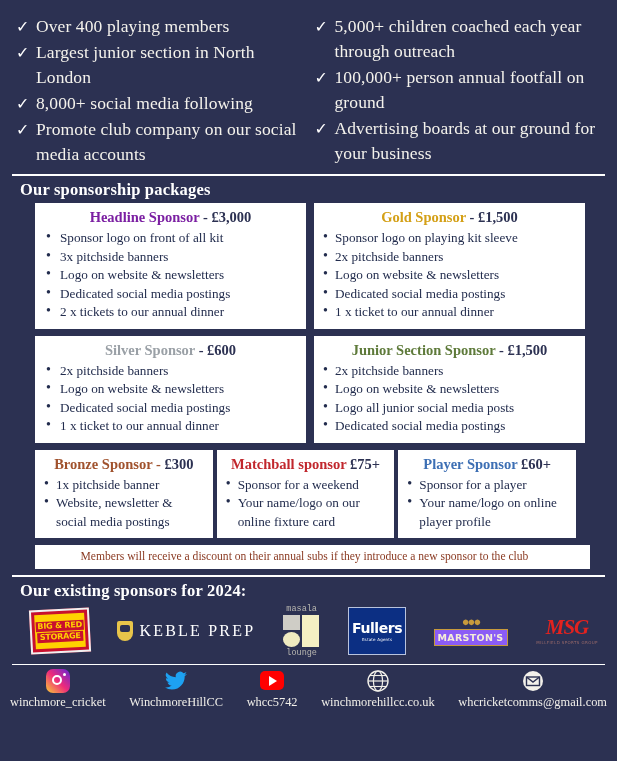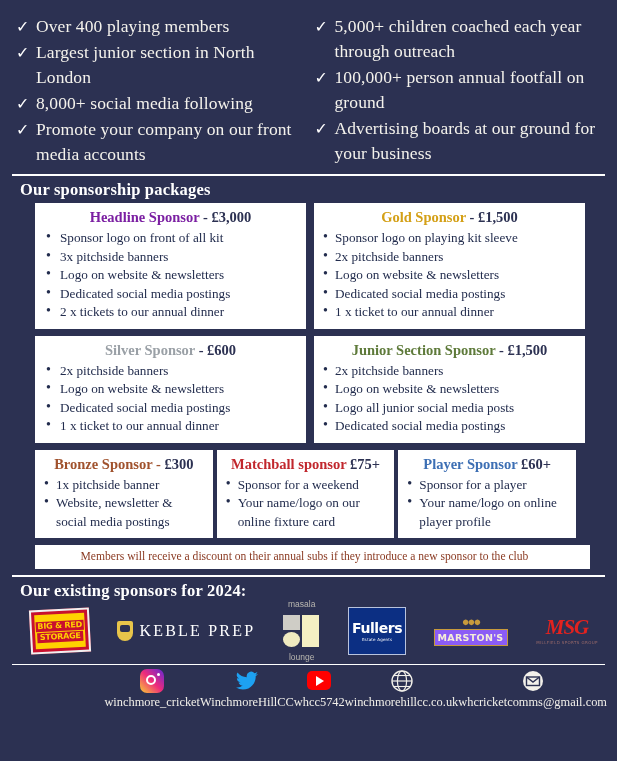--- a/index.html
+++ b/index.html
@@ -180,24 +180,24 @@
   .lg-keble .word {
     font-family: "Liberation Serif", serif;
     font-size: 16px; letter-spacing: 2.2px;
     color: #ffffff; white-space: nowrap;
   }
 
   
   .lg-masala {
     width: 38px;
     text-align: center;
-    font-family: Liberation Sans, sans-serif;
+    font-family: Liberation Mono, monospace;
     color: #b9b7b0;
     font-size: 8.5px;
-    line-height: 19px;
+    line-height: 10px;
   }
   .lg-masala .grid {
     display: grid;
     grid-template-columns: 17px 17px;
     grid-template-rows: 15px 15px;
     gap: 2px;
     margin: 1px auto;
   }
   .lg-masala .sq { background: #cfcdc6; }
   .lg-masala .sq.cream { background: #f4efc3; }
@@ -254,21 +254,21 @@
   .lg-msg .s {
     color: #9a6a6a;
     font-family: "DejaVu Sans", sans-serif;
     font-size: 4px; letter-spacing: .4px; margin-top: 2px;
   }
 
   
   .socials {
     display: flex;
     align-items: flex-end;
-    justify-content: flex-end;
+    justify-content: space-between;
     padding: 4px 10px 0 10px;
   }
   .social {
     display: flex;
     flex-direction: column;
     align-items: center;
     gap: 2px;
   }
   .social .label {
     font-size: 12.4px;
@@ -316,21 +316,21 @@
       <div class="hl-item">
         <span class="tick">✓</span>
         <span class="hl-text">Largest junior section in North London</span>
       </div>
       <div class="hl-item">
         <span class="tick">✓</span>
         <span class="hl-text">8,000+ social media following</span>
       </div>
       <div class="hl-item">
         <span class="tick">✓</span>
-        <span class="hl-text">Promote your company on our front media accounts</span>
+        <span class="hl-text">Promote club company on our social media accounts</span>
       </div>
     </div>
     <div class="hl-col">
       <div class="hl-item">
         <span class="tick">✓</span>
         <span class="hl-text">5,000+ children coached each year through outreach</span>
       </div>
       <div class="hl-item">
         <span class="tick">✓</span>
         <span class="hl-text">100,000+ person annual footfall on ground</span>

